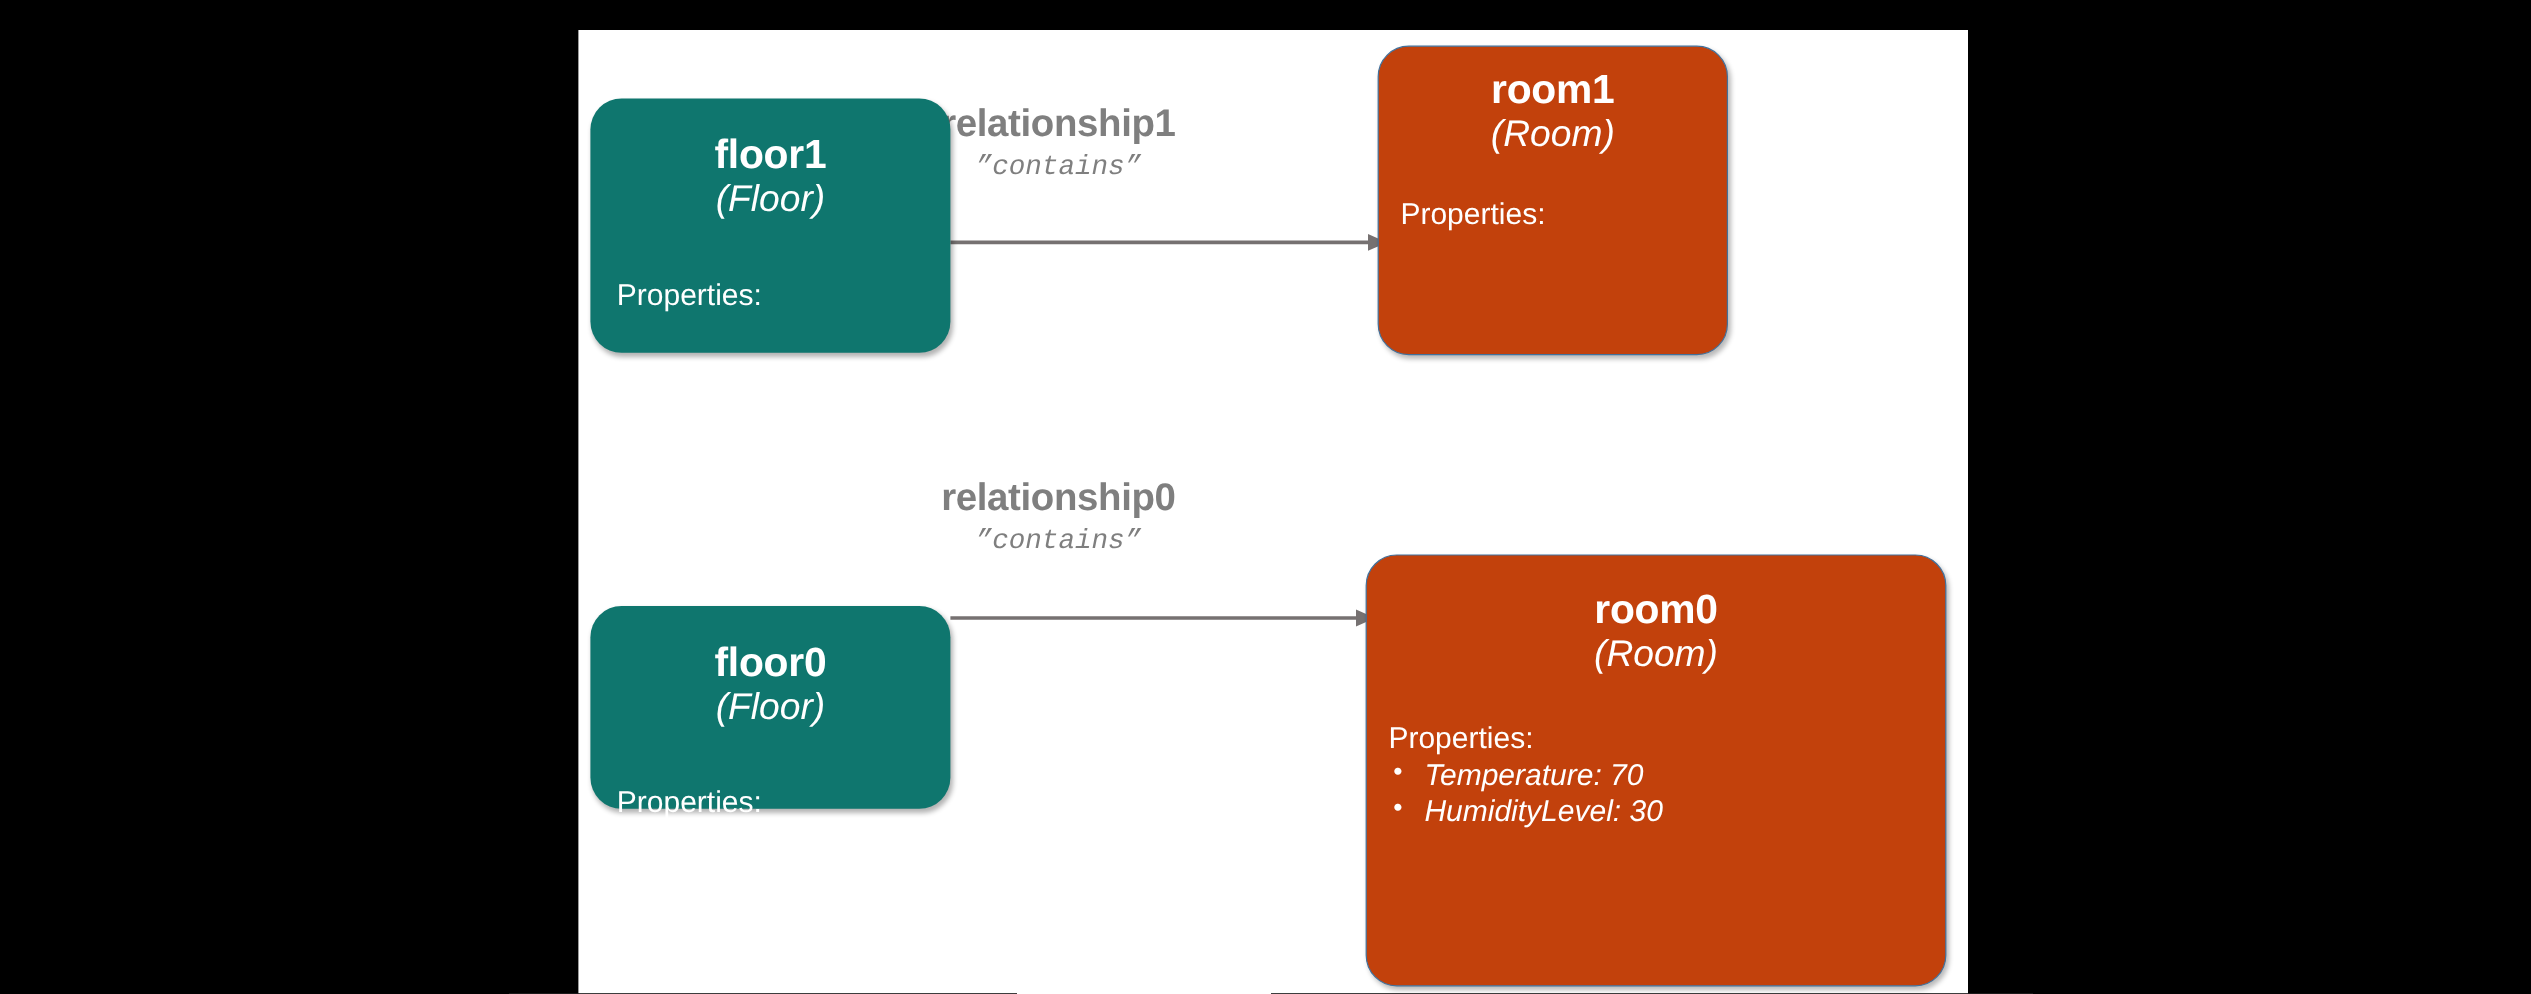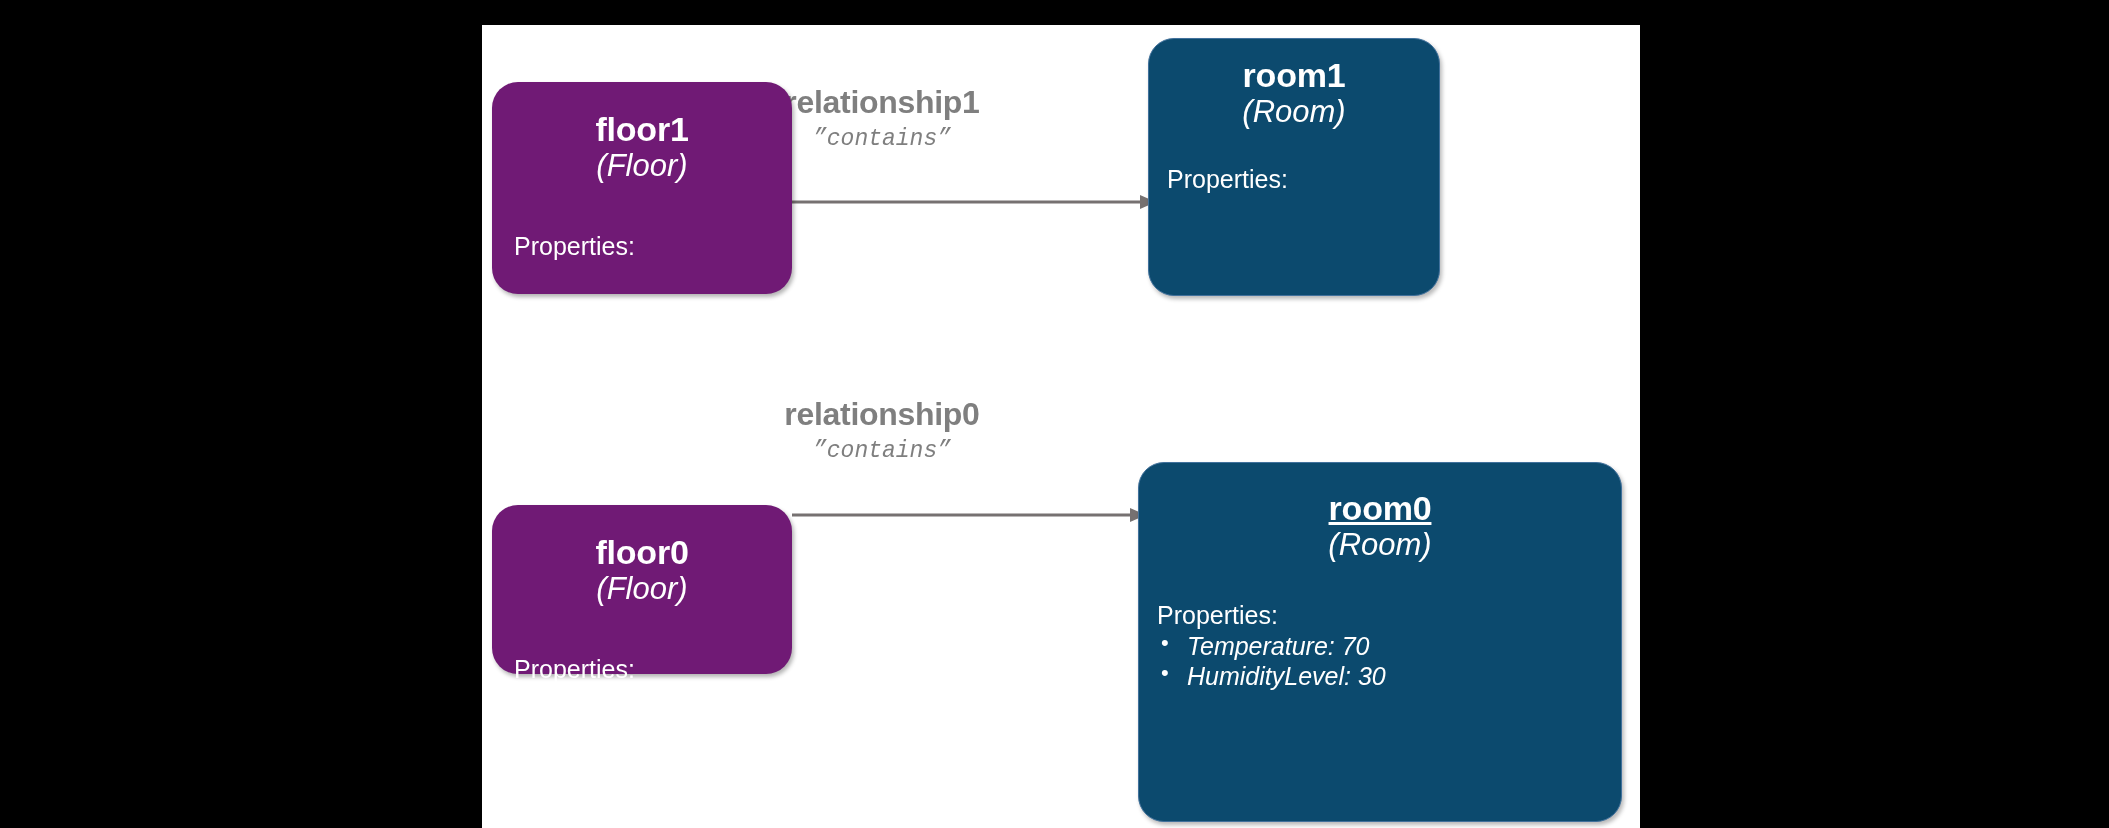--- a/index.html
+++ b/index.html
@@ -25,25 +25,25 @@
   }
 
   
   .node {
     position: absolute;
     box-sizing: border-box;
     border-radius: 26px;
     color: #ffffff;
   }
   .node-floor {
-    background: #701a75;
+    background: #0f766e;
     box-shadow: 2px 3px 4px rgba(0,0,0,0.30);
   }
   .node-room {
-    background: #0c4a6e;
+    background: #c2410c;
     border: 1.5px solid #41719C;
     box-shadow: 2px 3px 4px rgba(0,0,0,0.28);
   }
 
   .node-title {
     text-align: center;
     font-weight: bold;
     font-size: 34px;
     line-height: 1.05;
     letter-spacing: -0.2px;
@@ -92,21 +92,21 @@
   #node-floor0 .node-title { margin-top: 30px; }
   #node-floor0 .props-label { position: absolute; left: 22px; top: 150px; }
 
   
   #node-room1 { left: 666px; top: 13px; width: 292px; height: 258px; }
   #node-room1 .node-title { margin-top: 19px; }
   #node-room1 .props-block { position: absolute; left: 18px; top: 126px; }
 
   
   #node-room0 { left: 656px; top: 437px; width: 484px; height: 360px; }
-  #node-room0 .node-title { margin-top: 28px; text-decoration: underline; }
+  #node-room0 .node-title { margin-top: 28px; }
   #node-room0 .props-block { position: absolute; left: 18px; top: 138px; }
 
   
   .edge {
     position: absolute;
     height: 40px;
   }
   .edge svg { display: block; overflow: visible; }
 
   .edge-label {

